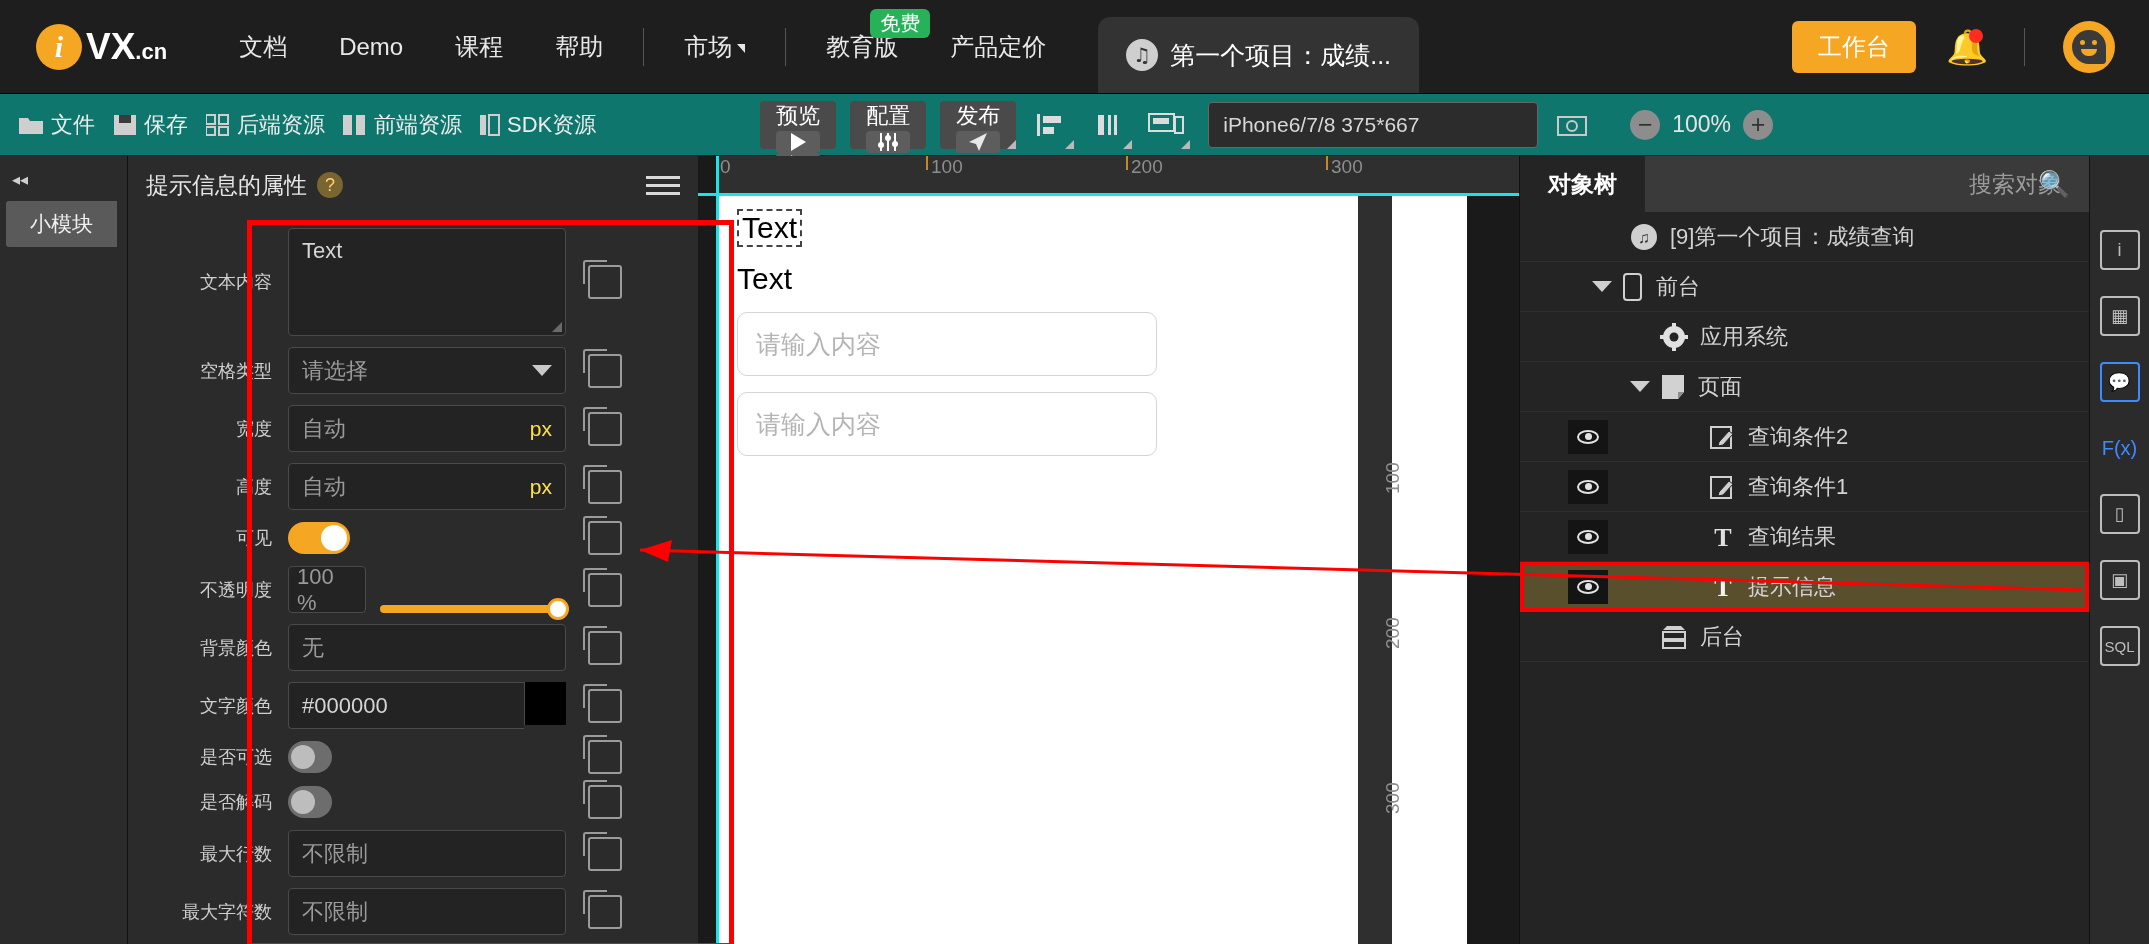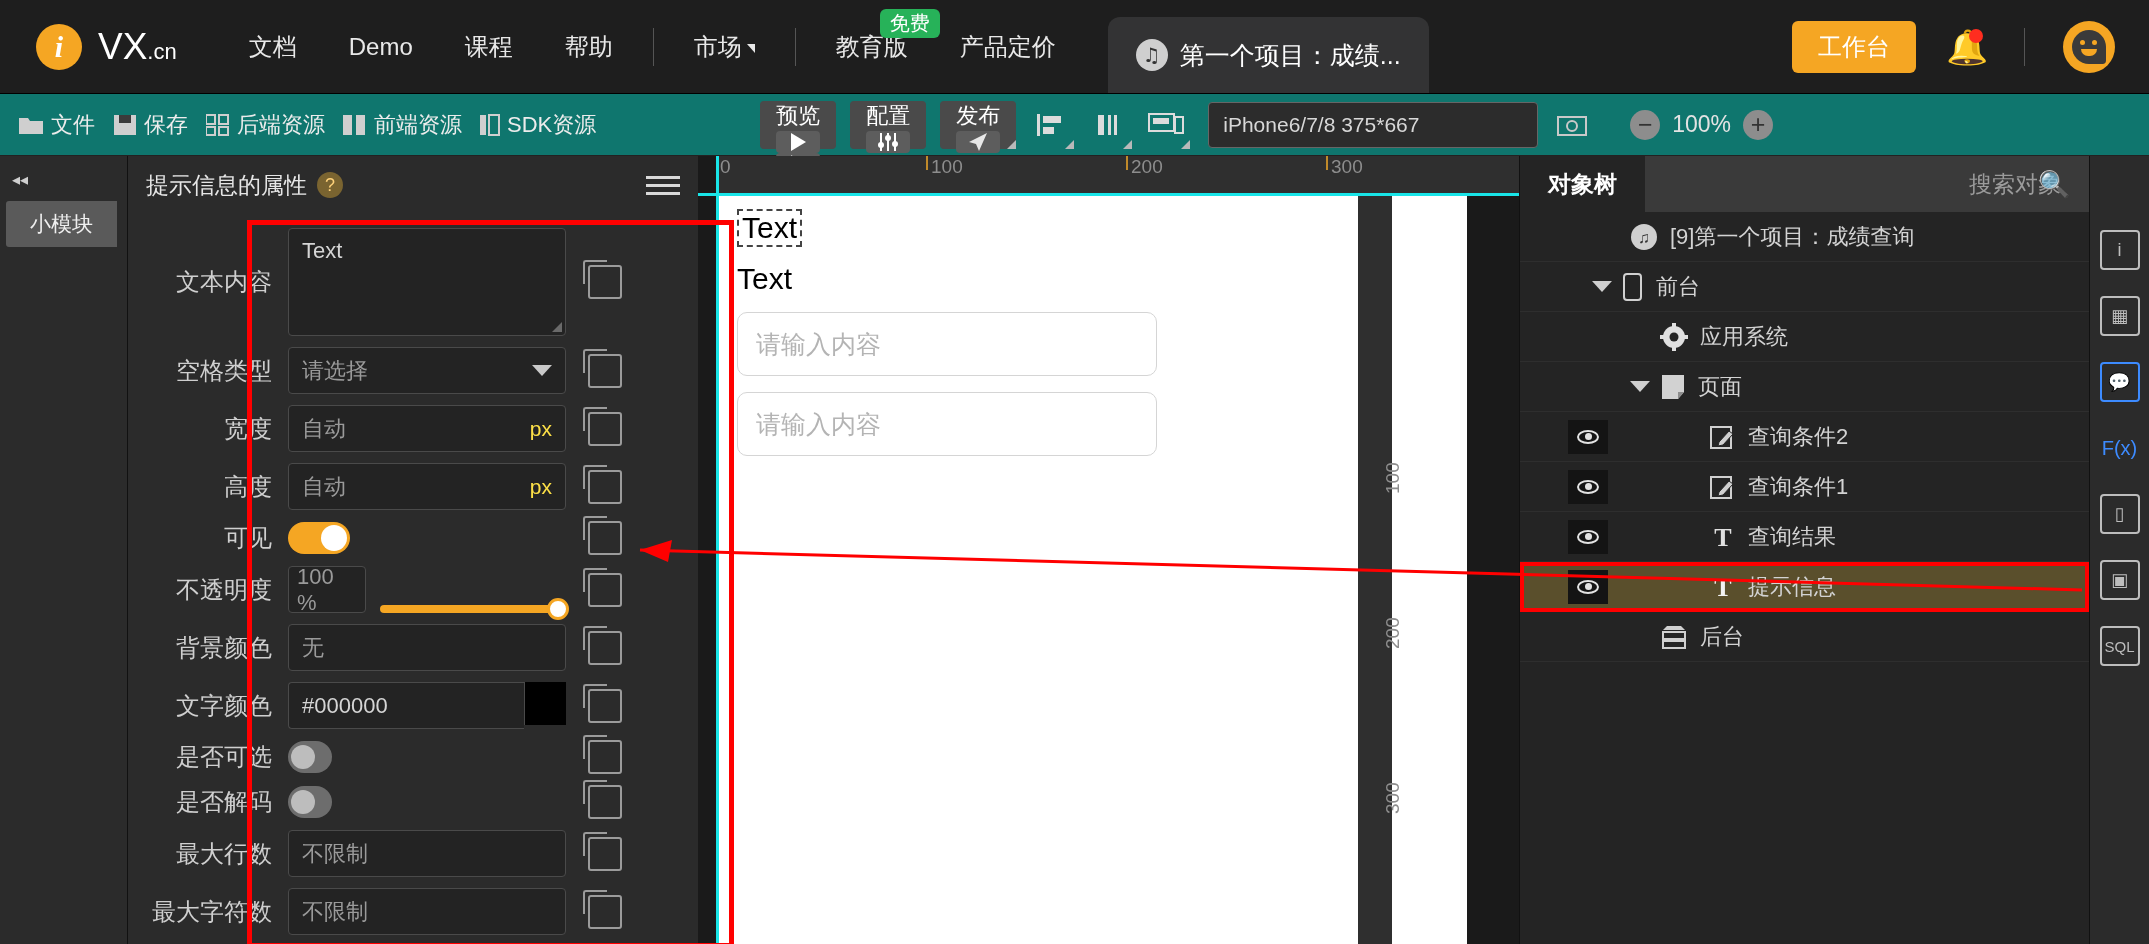--- a/index.html
+++ b/index.html
@@ -7,21 +7,21 @@
     font-family:"Liberation Sans","DejaVu Sans",sans-serif; }
 
   
   .topnav { height:94px; background:#1e1e1e; display:flex; align-items:center;
             border-bottom:1px solid #000; position:relative; }
   .logo-wrap { display:flex; align-items:center; margin-left:36px; margin-right:46px; }
   .logo-i { width:46px; height:46px; border-radius:50%; background:#f5a623;
             display:flex; align-items:center; justify-content:center;
             color:#fff; font-size:30px; font-style:italic; font-weight:700;
             font-family:"Liberation Serif",serif; }
-  .logo-txt { color:#fff; font-size:37px; font-weight:400; letter-spacing:0px; margin-left:16px; }
+  .logo-txt { color:#fff; font-size:37px; font-weight:700; letter-spacing:0px; margin-left:4px; }
   .logo-txt .cn { font-size:22px; }
   .nav-item { color:#e8e8e8; font-size:24px; padding:0 26px; white-space:nowrap;
               cursor:pointer; position:relative; }
   .nav-sep { width:1px; height:38px; background:#555; margin:0 14px; }
   .caret-sm { display:inline-block; width:0; height:0; margin-left:5px;
     border-left:8px solid transparent; border-top:9px solid #e8e8e8; vertical-align:2px; }
   .badge-free { position:absolute; top:-22px; right:-6px; background:#27b259; color:#fff;
     font-size:20px; padding:2px 10px; border-radius:6px; line-height:1.25; }
   .proj-tab { margin-left:26px; background:#333334; border-radius:12px 12px 0 0;
     height:76px; display:flex; align-items:center; padding:0 28px; align-self:flex-end; }
@@ -84,21 +84,21 @@
   .qmark { width:26px;height:26px;border-radius:50%;background:#7a6430;color:#ffd27a;
     font-size:18px;display:flex;align-items:center;justify-content:center;margin-left:10px;cursor:pointer;}
   .hamb { margin-left:auto; width:34px; display:flex; flex-direction:column; gap:5px; cursor:pointer; }
   .hamb i { height:3px; background:#d9d9d9; display:block; }
 
   .redbox { position:absolute; left:119px; top:64px; width:487px; height:728px;
     border:5px solid #ff0000; pointer-events:none; z-index:20; }
 
   .prows { padding:14px 0 0 0; }
   .prow { display:flex; align-items:center; margin-bottom:11px; padding-left:10px; }
-  .plabel { width:150px; text-align:right; color:#cfcfcf; font-size:24px;
+  .plabel { width:150px; text-align:right; color:#cfcfcf; font-size:18px;
     padding-right:16px; flex:none; }
   .pfield { flex:1; max-width:278px; }
   .inp { background:#232323; border:1px solid #4a4a4a; border-radius:4px;
     color:#9a9a9a; font-size:22px; height:47px; display:flex; align-items:center;
     padding:0 13px; }
   .inp.filled { color:#d5d5d5; }
   .txtarea { height:108px; align-items:flex-start; padding-top:9px; position:relative; }
   .txtarea::after{content:"";position:absolute;right:3px;bottom:3px;width:0;height:0;
     border-left:10px solid transparent;border-bottom:10px solid #6a6a6a;}
   .inp.sel { justify-content:space-between;text-align:center; }

